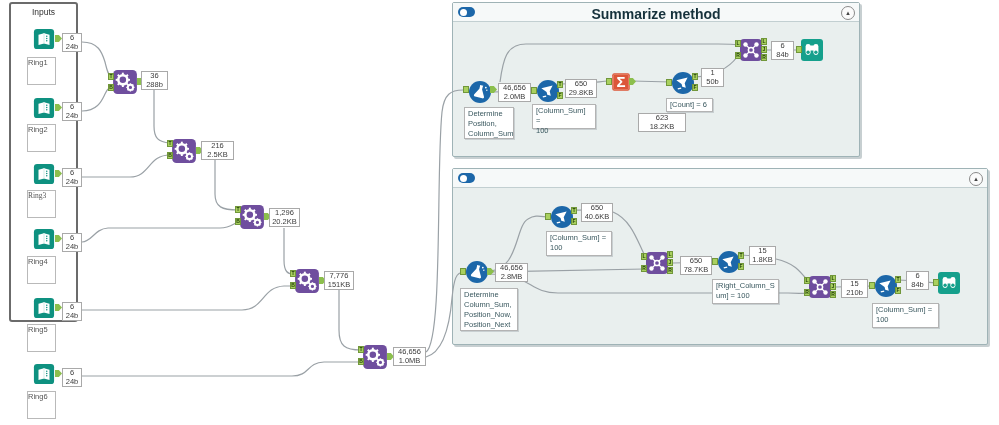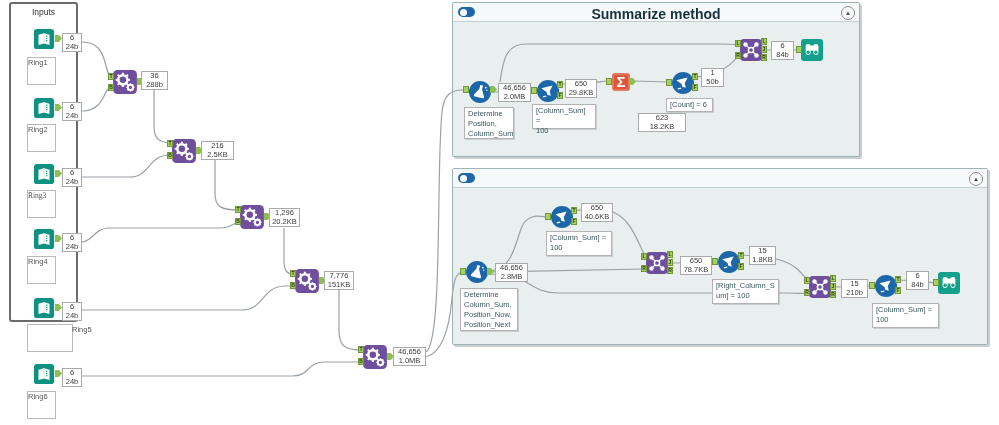--- a/index.html
+++ b/index.html
@@ -214,21 +214,21 @@
 <div class="lblbox" style="left:27px;top:256px;">Ring4</div>
 
 <div class="tool" style="left:33px;top:297px;"><svg width="22" height="22" viewBox="0 0 24 24">
         <use href="#sym-input"></use>
       </svg></div>
 <div class="anch out" style="left:55px;top:304px;"></div>
 <div class="ann" style="left:62px;top:302px;width:20px;">
       <span>6</span>
       <span>24b</span>
     </div>
-<div class="lblbox" style="left:27px;top:324px;padding-left:44px;">Ring5</div>
+<div class="lblbox" style="left:27px;top:324px;">Ring5</div>
 
 <div class="tool" style="left:33px;top:363px;"><svg width="22" height="22" viewBox="0 0 24 24">
         <use href="#sym-input"></use>
       </svg></div>
 <div class="anch out" style="left:55px;top:370px;"></div>
 <div class="ann" style="left:62px;top:368px;width:20px;">
       <span>6</span>
       <span>24b</span>
     </div>
 <div class="lblbox" style="left:27px;top:391px;">Ring6</div>

